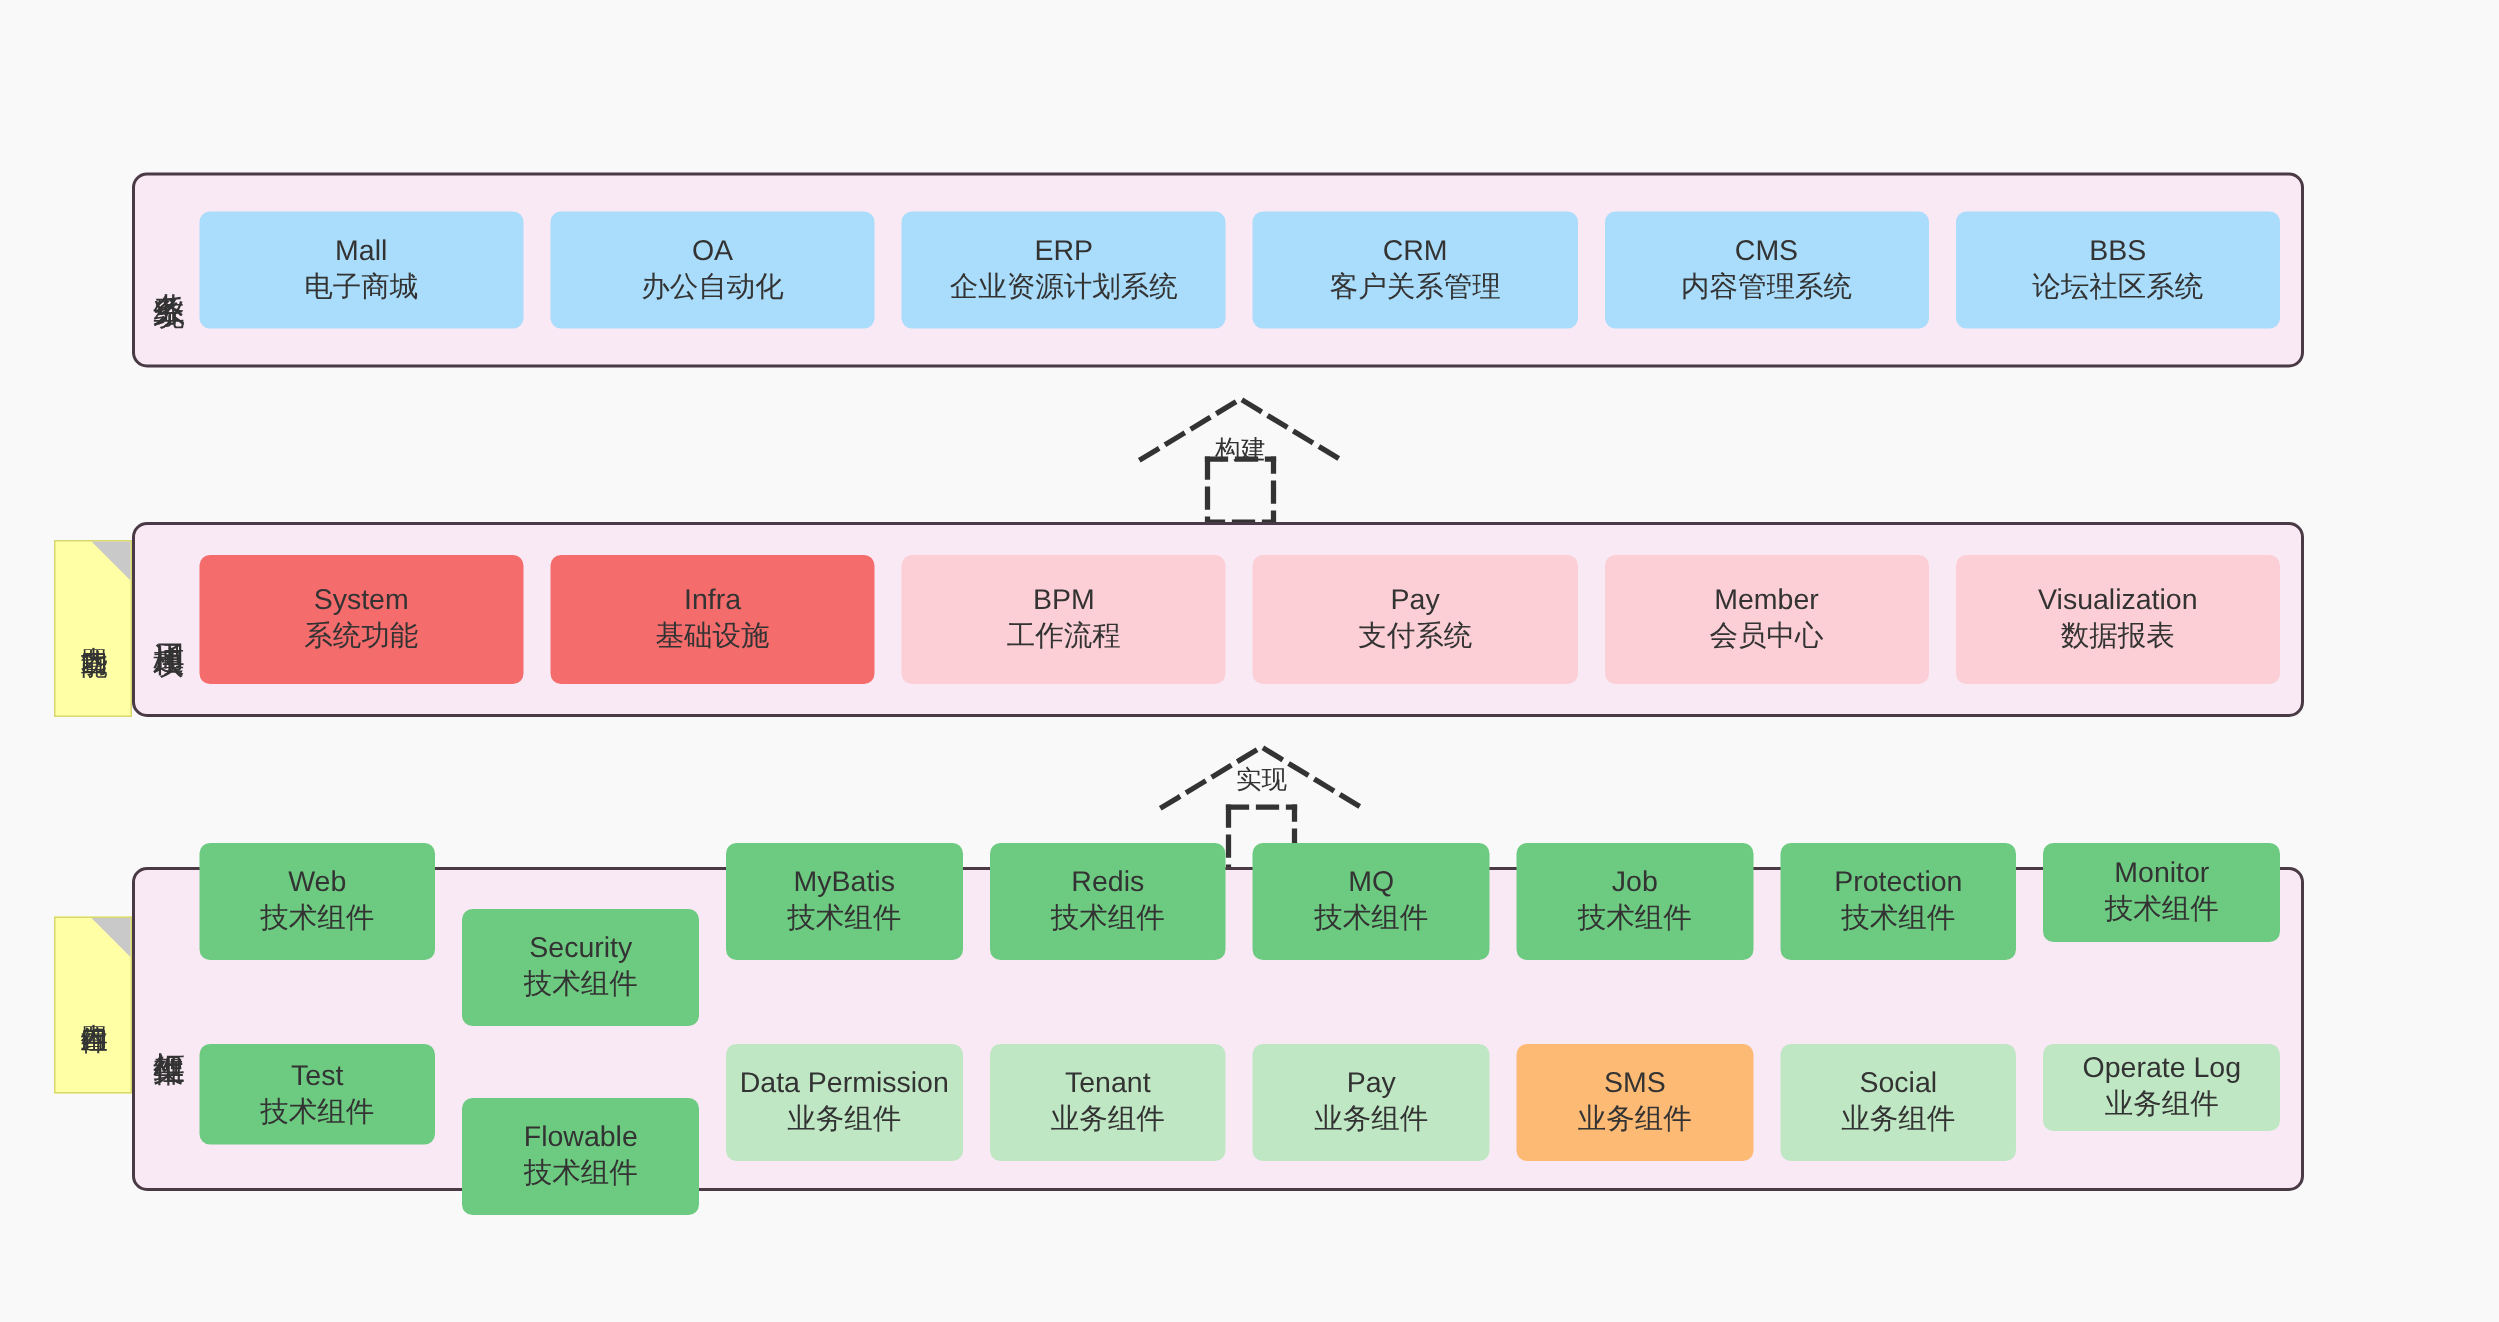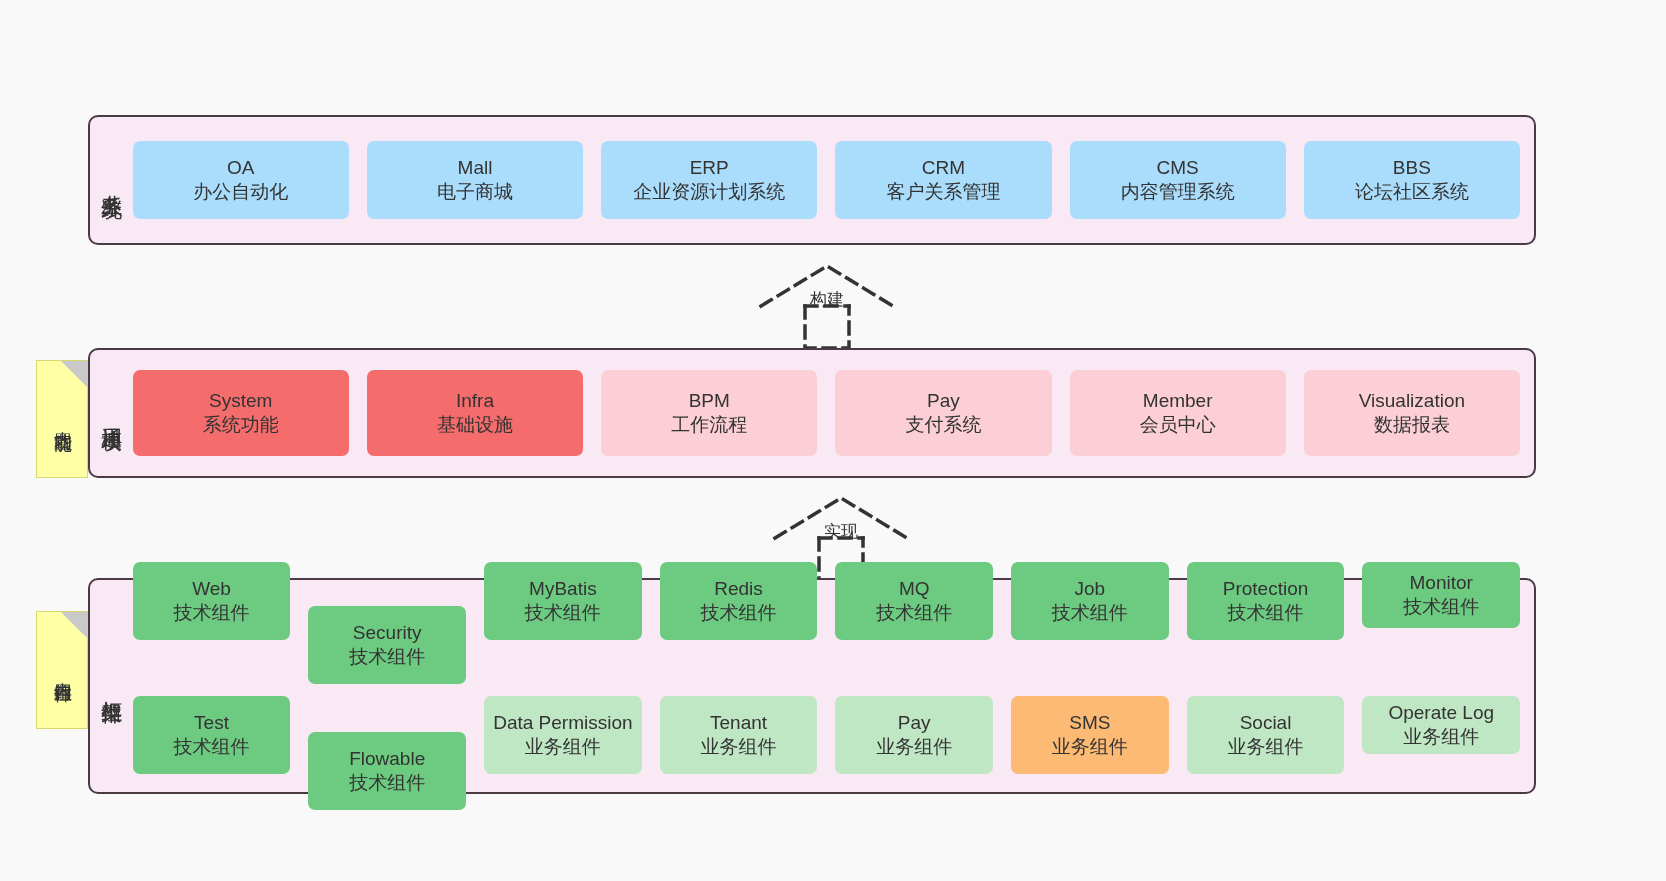--- a/index.html
+++ b/index.html
@@ -132,26 +132,26 @@
 </head>
 <body>
 
 <div id="canvas">
 
   <div class="layer" id="layer-business" style="left:88px; top:115px; width:1448px; height:130px;">
     <div class="layer-label">业务系统</div>
     <div class="layer-body">
       <div class="row" id="row-business">
           <div class="node" style="background: rgb(170, 220, 251); height: 78px;">
+            <div class="title">Mall</div>
+            <div class="sub">电子商城</div>
+          </div>
+          <div class="node" style="background: rgb(170, 220, 251); height: 78px;">
             <div class="title">OA</div>
             <div class="sub">办公自动化</div>
-          </div>
-          <div class="node" style="background: rgb(170, 220, 251); height: 78px;">
-            <div class="title">Mall</div>
-            <div class="sub">电子商城</div>
           </div>
           <div class="node" style="background: rgb(170, 220, 251); height: 78px;">
             <div class="title">ERP</div>
             <div class="sub">企业资源计划系统</div>
           </div>
           <div class="node" style="background: rgb(170, 220, 251); height: 78px;">
             <div class="title">CRM</div>
             <div class="sub">客户关系管理</div>
           </div>
           <div class="node" style="background: rgb(170, 220, 251); height: 78px;">
@@ -213,21 +213,21 @@
         </div>
     </div>
   </div>
 
   <div class="connector" style="left:771px; top:494px; width:140px; height:88px;">
     <svg width="140" height="88" viewBox="0 0 140 88" aria-hidden="true">
       <polyline points="4,44 70,4 136,44" fill="none" stroke="#333333" stroke-width="3.5" stroke-dasharray="12,8" stroke-linecap="square"></polyline>
       <polyline points="48,44 48,86 92,86 92,44" fill="none" stroke="#333333" stroke-width="3.5" stroke-dasharray="12,8" stroke-linecap="square"></polyline>
       <line x1="48" y1="44" x2="92" y2="44" stroke="#333333" stroke-width="3.5" stroke-dasharray="12,8" stroke-linecap="square"></line>
     </svg>
-    <span class="conn-label" style="top:26px; left:70px;">实现</span>
+    <span class="conn-label" style="top:14px; left:70px;">实现</span>
   </div>
 
   <div class="sticky" style="left:36px; top:611px; width:52px; height:118px;">
     <span class="fold"></span>
     <span class="sticky-text">内置组件</span>
   </div>
 
   <div class="layer" id="layer-framework" style="left:88px; top:578px; width:1448px; height:216px;">
     <div class="layer-label">框架组件</div>
     <div class="layer-body" style="gap:12px;">
@@ -259,21 +259,21 @@
           <div class="node" style="background: rgb(109, 203, 129); height: 78px;">
             <div class="title">Protection</div>
             <div class="sub">技术组件</div>
           </div>
           <div class="node" style="background: rgb(109, 203, 129); height: 66px;">
             <div class="title">Monitor</div>
             <div class="sub">技术组件</div>
           </div>
         </div>
       <div class="row" id="row-framework-2">
-          <div class="node" style="background: rgb(109, 203, 129); height: 78px;">
+          <div class="node" style="background: rgb(109, 203, 129); height: 67px;">
             <div class="title">Test</div>
             <div class="sub">技术组件</div>
           </div>
           <div class="node" style="background: rgb(109, 203, 129); height: 78px; margin-top: 36px;">
             <div class="title">Flowable</div>
             <div class="sub">技术组件</div>
           </div>
           <div class="node wrap" style="background: rgb(191, 231, 196); height: 78px;">
             <div class="title">Data Permission</div>
             <div class="sub">业务组件</div>

